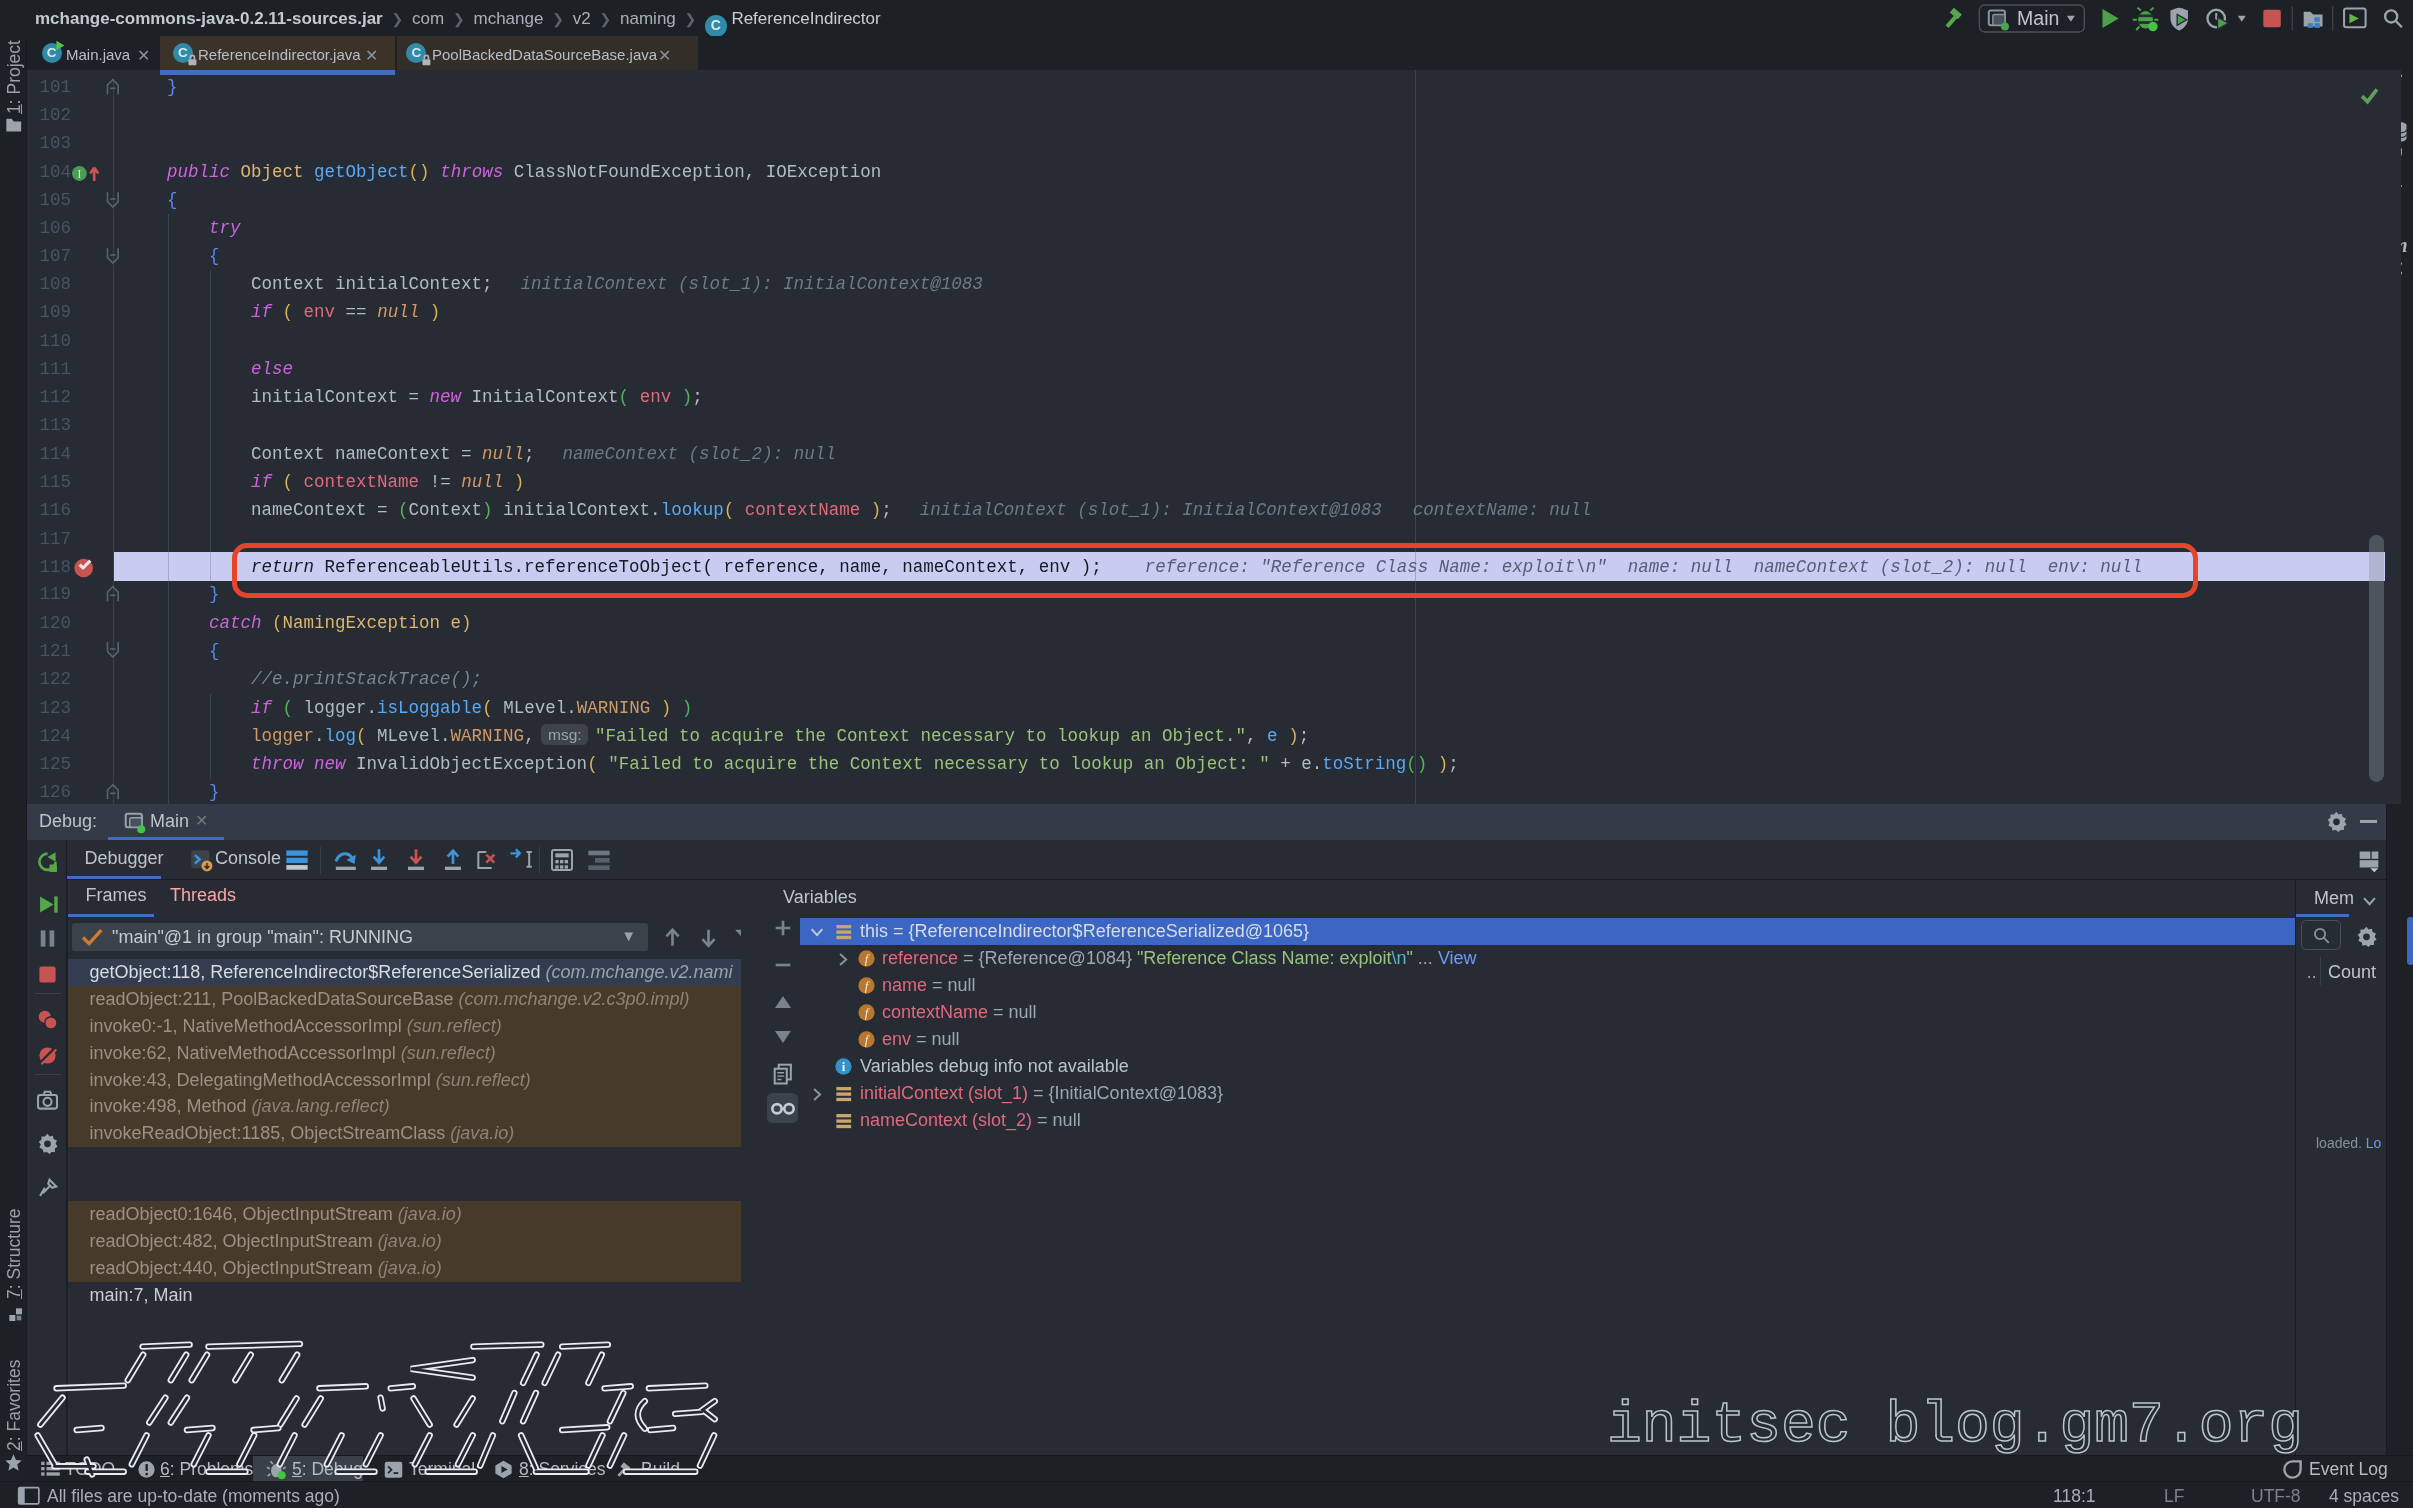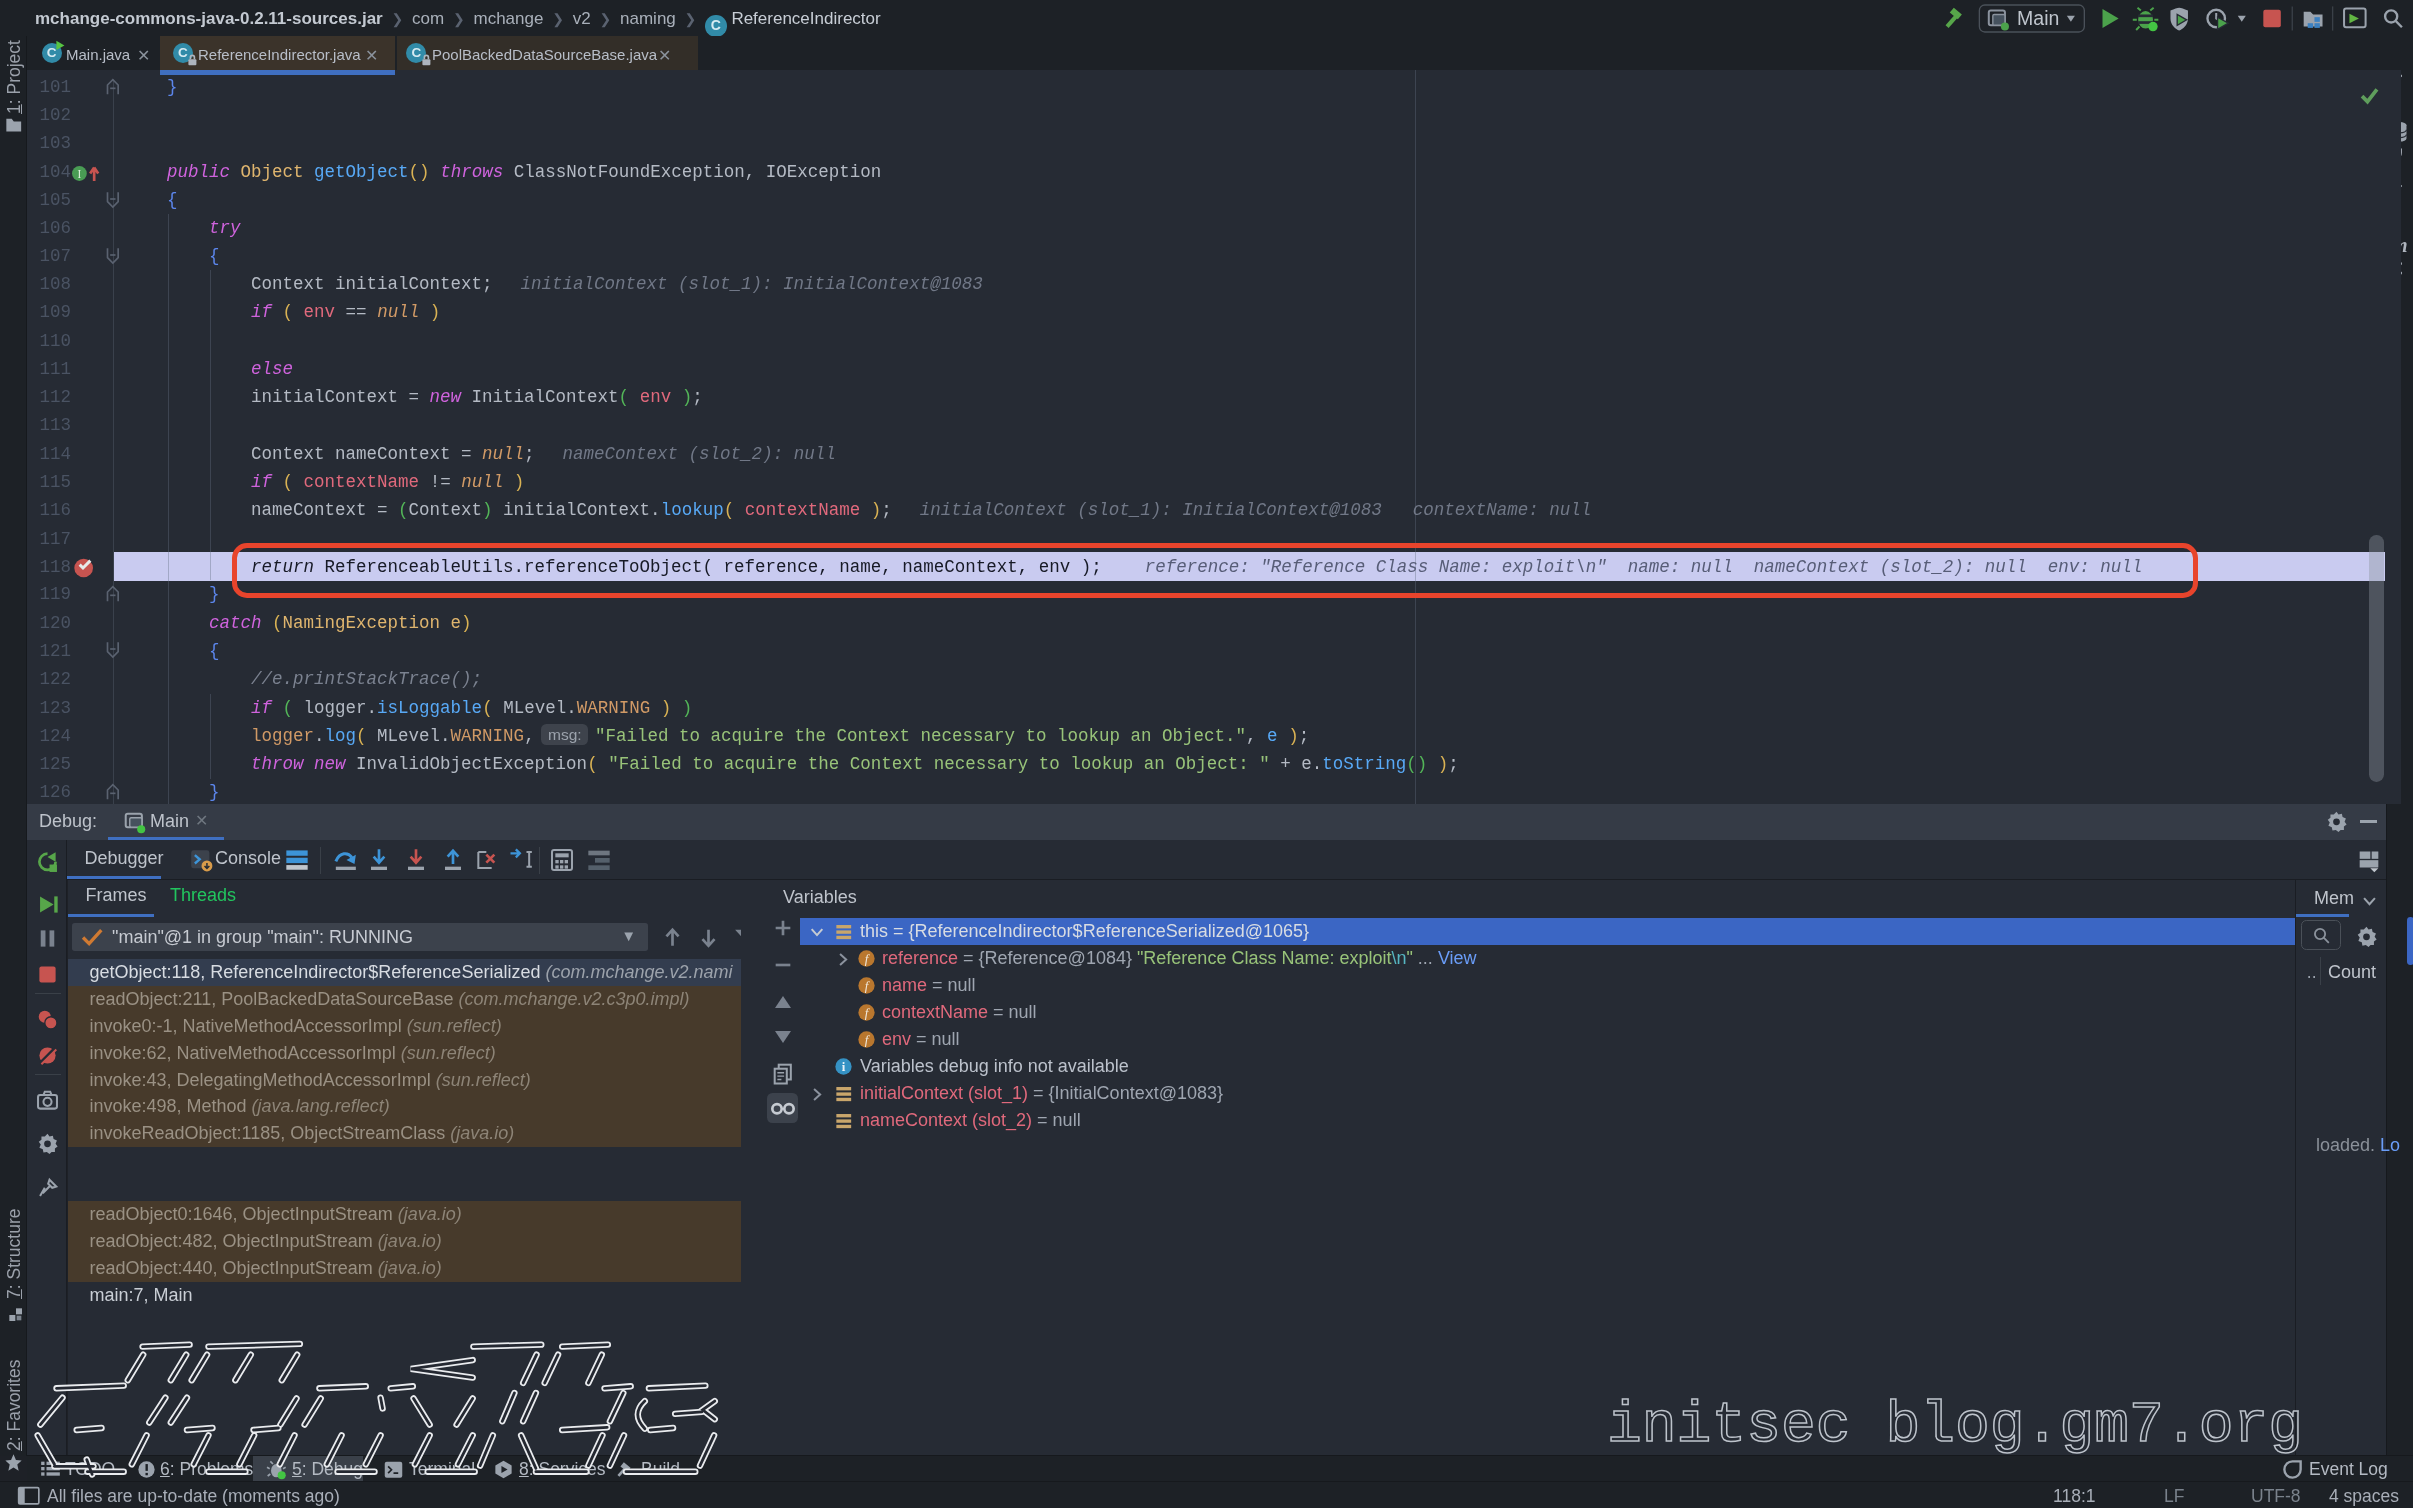--- a/index.html
+++ b/index.html
@@ -48,21 +48,21 @@
 
 #scrollthumb { left:2342px; top:465px; width:15px; height:247px; background:rgba(140,147,158,0.40); border-radius:7.4px; z-index:20; }
 
 #dbgheader { left:27px; top:804px; width:2359px; height:36px; background:#353B46; }
 #dbgtoolrow { left:67px; top:840px; width:2319px; height:40px; background:#262B34; border-bottom:0.7px solid #1A1D23; }
 #dbgleft { left:27px; top:840px; width:40px; height:615px; background:#262B34; border-right:0.7px solid #1A1D23;}
 #framespanel { left:68px; top:880px; width:696px; height:575px; background:#262B34; border-right:0.7px solid #1A1D23; }
 #varspanel { left:741px; top:880px; width:1558px; height:575px; background:#262B34; }
 #mempanel { left:2295px; top:880px; width:91px; height:575px; background:#262B34; border-left:0.7px solid #1A1D23; }
 .uitxt { position:absolute; white-space:nowrap; font-size:18px; color:#BFC4CC; }
-.dim { color:#22c55e; }
+.dim { color:#fca5a5; }
 .fr { position:absolute; left:0px; width:696px; height:27px; line-height:27px; font-size:18px; white-space:nowrap; padding-left:21.5px; color:#C9CED5;}
 .fr i { font-style:italic; }
 .brown { background:#473A2B; color:#9A9184; }
 .brown i { color:#8D8477; }
 .vrow { position:absolute; left:0px; width:1558px; height:27px; line-height:27px; font-size:18px; white-space:nowrap; color:#9FA6B1; }
 .pink { color:#E0697C; }
 .grn { color:#98C379; }
 .teal { color:#56B6C2; }
 .lnk { color:#6A9DF8; }
 .wht { color:#D8DCE2; }
@@ -566,21 +566,21 @@
         <path d="M16 16 L23 23" stroke="#8B929C" stroke-width="2.5"></path>
       </svg>
     </div>
   <svg style="left:59px;top:44px;" width="23" height="23" viewBox="0 0 34 34">
       <path d="M17 4 L20 8 L25 7 L26 12 L31 14 L29 19 L32 23 L28 26 L28 31 L23 31 L20 34 L16 31 L11 32 L10 27 L5 25 L7 20 L4 16 L8 13 L8 8 L13 8 Z" fill="#9BA3AD"></path>
       <circle cx="17" cy="19" r="5" fill="#262B34"></circle>
     </svg>
   <span class="abs" style="left:10.8px;top:82px;color:#9BA3AD;font-size:17.5px;">..</span>
   <div class="abs" style="left:24px;top:77px;width:0.7px;height:28px;background:#3A4048;"></div>
   <span class="abs" style="left:32px;top:82px;color:#BFC4CC;font-size:18px;">Count</span>
-  <span class="abs" style="left:20px;top:255px;color:#8A9099;font-size:18px;white-space:nowrap;">loaded. <span class="lnk">Lo</span></span>
+  <span class="abs" style="left:20px;top:255px;color:#8A9099;font-size:14px;white-space:nowrap;">loaded. <span class="lnk">Lo</span></span>
 </div>
 
 <div id="toolwin" class="abs">
   <svg style="left:13.5px;top:5.4px;" width="19" height="16" viewBox="0 0 28 24">
       <rect x="0" y="1" width="5" height="5" fill="#9BA3AD"></rect>
       <rect x="8" y="1" width="20" height="5" fill="#9BA3AD"></rect>
       <rect x="0" y="9" width="5" height="5" fill="#9BA3AD"></rect>
       <rect x="8" y="9" width="20" height="5" fill="#9BA3AD"></rect>
       <rect x="0" y="17" width="5" height="5" fill="#9BA3AD"></rect>
       <rect x="8" y="17" width="20" height="5" fill="#9BA3AD"></rect>

